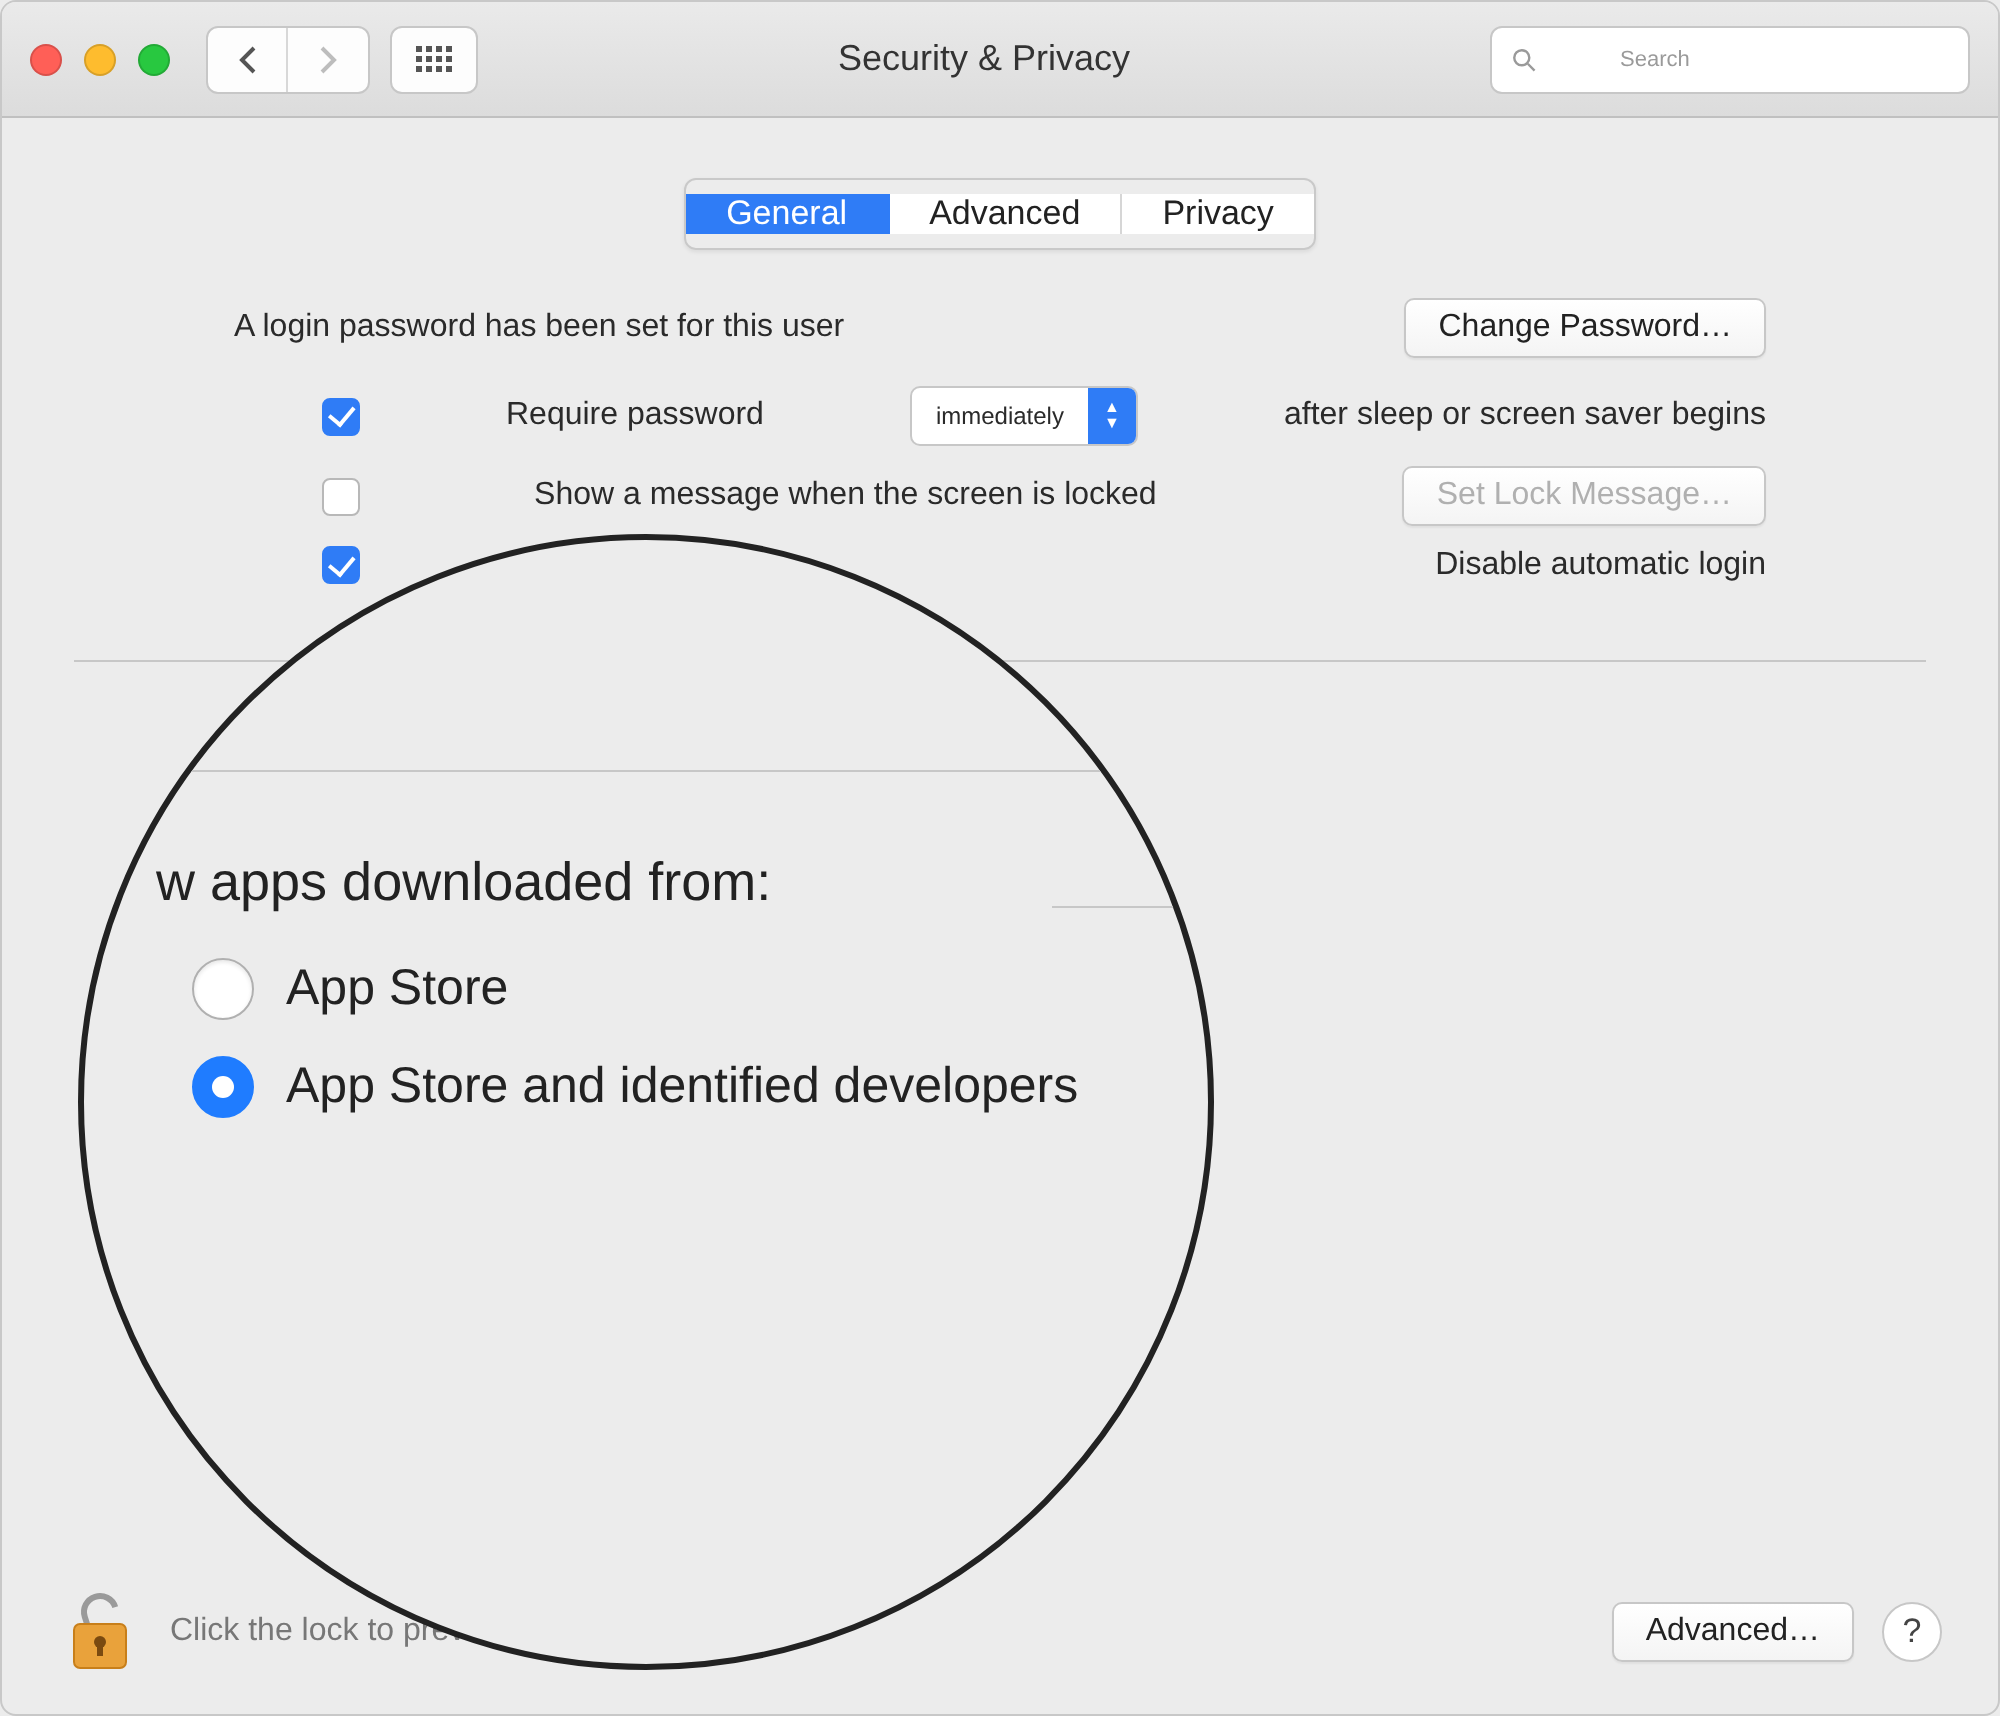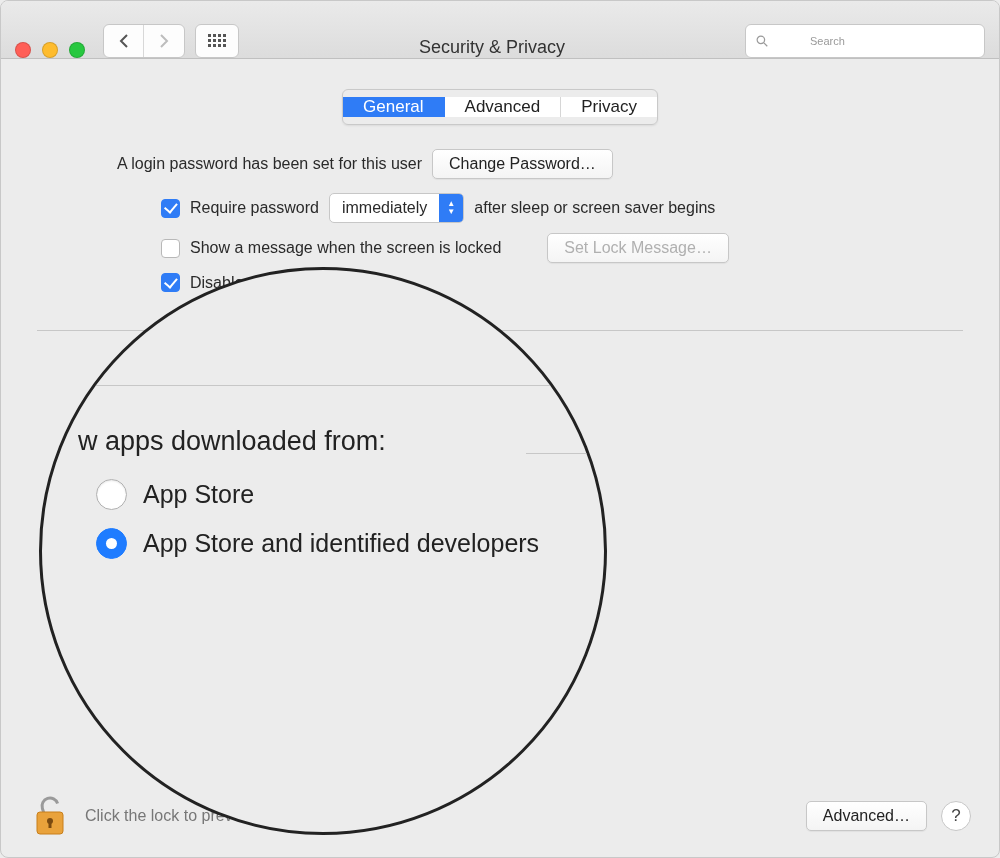--- a/index.html
+++ b/index.html
@@ -17,21 +17,21 @@
     border: 1px solid #c8c8c8;
     border-radius: 8px;
     overflow: hidden;
     position: relative;
   }
   .titlebar {
     height: 58px;
     background: linear-gradient(#eaeaea, #dcdcdc);
     border-bottom: 1px solid #c0c0c0;
     display: flex;
-    align-items: flex-end;
+    align-items: center;
     padding: 0 14px;
     gap: 8px;
   }
   .traffic-lights { display: flex; gap: 11px; margin-right: 10px; }
   .tl { width: 16px; height: 16px; border-radius: 50%; border: 0.5px solid rgba(0,0,0,0.15); }
   .tl.red { background: #ff5f57; }
   .tl.yellow { background: #febc2e; }
   .tl.green { background: #28c840; }
   .nav-group {
     display: flex;
@@ -114,21 +114,21 @@
   }
 
   .content {
     padding: 0 36px;
   }
 
   .section-login {
     padding: 0 80px 28px 80px;
     border-bottom: 1px solid #c7c7c7;
   }
-  .row { display: flex; align-items: center; gap: 10px; margin-bottom: 10px; }
+  .row { display: flex; align-items: center; gap: 10px; margin-bottom: 10px; justify-content: space-between; }
   .row.login-row { margin-bottom: 14px; }
   .checkbox {
     width: 19px; height: 19px;
     border: 1px solid #b8b8b8;
     border-radius: 4px;
     background: #fff;
     display: inline-flex; align-items:center; justify-content:center;
     flex: none;
   }
   .checkbox.checked {
@@ -155,21 +155,21 @@
   }
   .btn.disabled { color: #b0b0b0; margin-left: 36px; }
   .select {
     height: 30px;
     background: #fff;
     border: 1px solid #c7c7c7;
     border-radius: 5px;
     display: inline-flex; align-items:center;
     overflow: hidden;
   }
-  .select .sel-label { padding: 0 12px; font-size: 16px;}
+  .select .sel-label { padding: 0 12px; font-size: 12px;}
   .select .stepper {
     width: 24px; height: 100%;
     background: #2f7cf6;
     display: flex; flex-direction: column;
     align-items: center; justify-content: center;
     color: #fff;
     font-size: 8px;
     line-height: 8px;
   }
   .indent { padding-left: 44px; }

